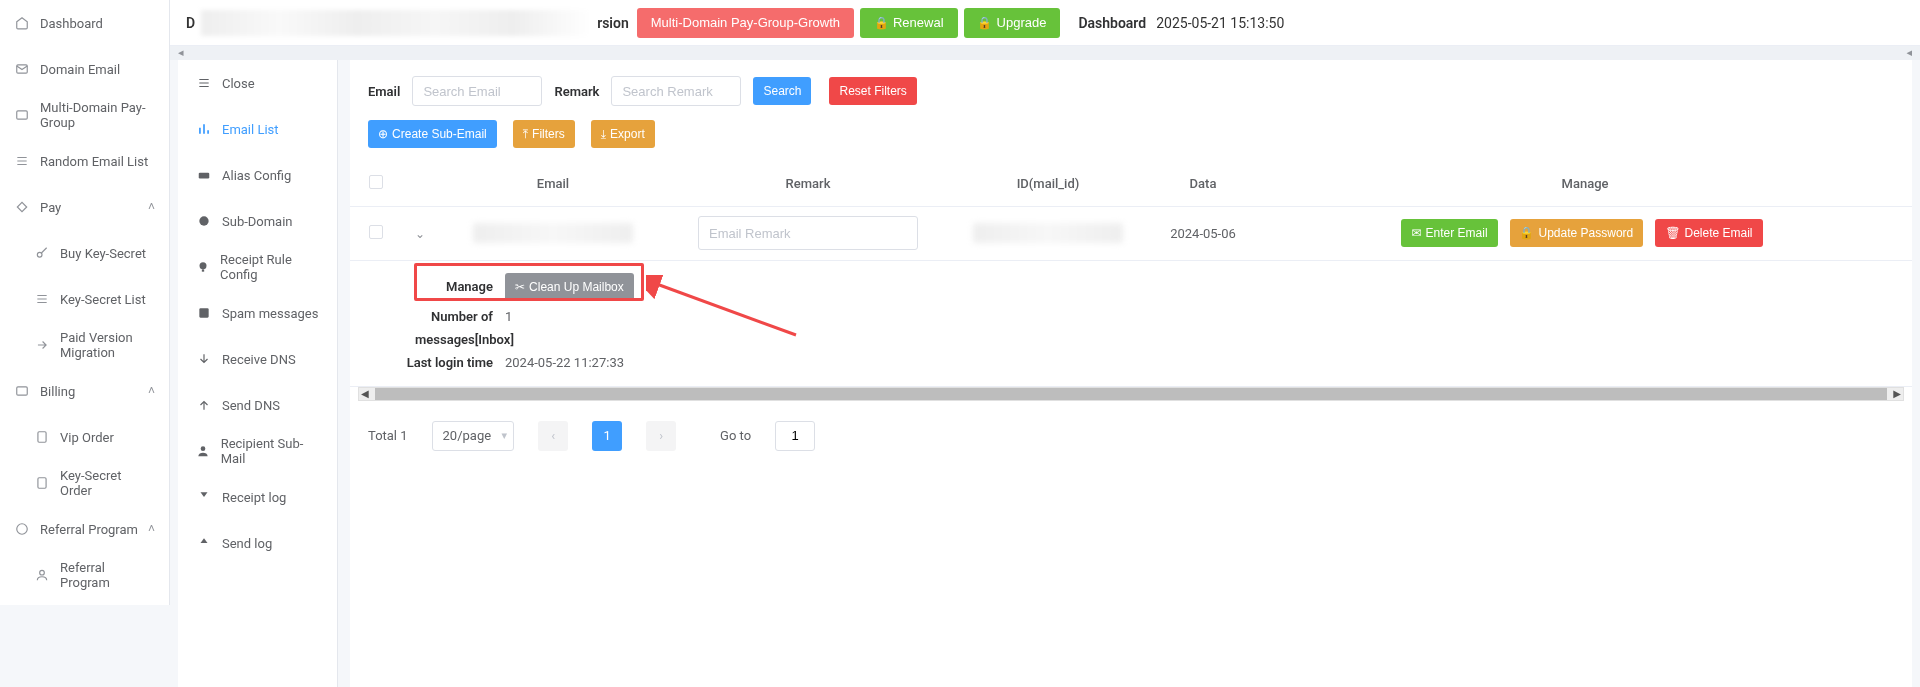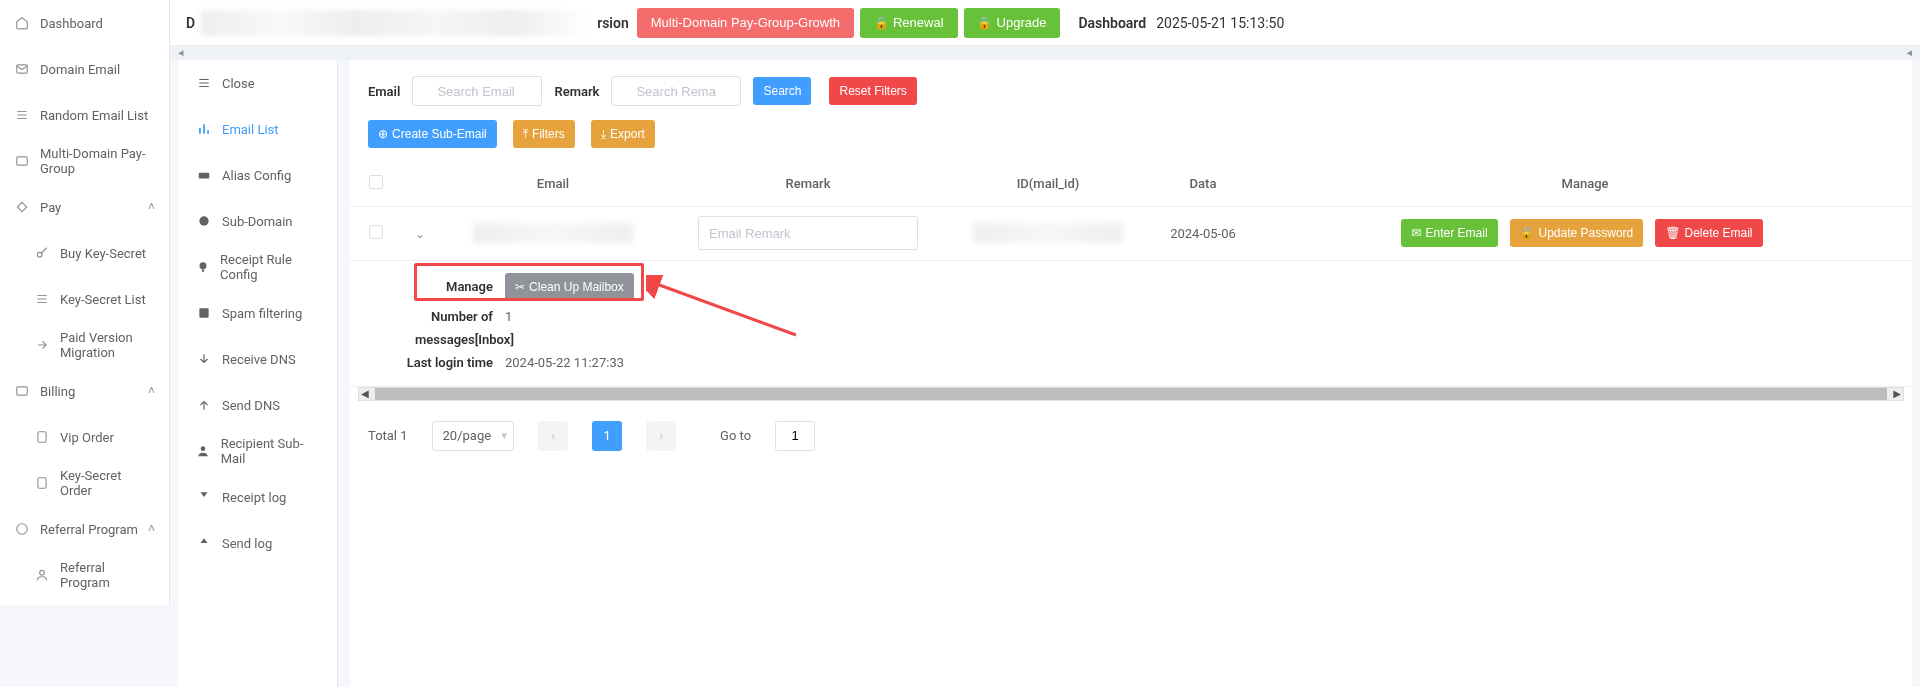--- a/index.html
+++ b/index.html
@@ -39,21 +39,21 @@
   .sub-sidebar { position: absolute; left: 178px; top: 60px; width: 160px; bottom: 0; background: #fff; border-right: 1px solid #e4e7ed; }
   .sub-sidebar-item { display: flex; align-items: center; padding: 8px 18px; height: 46px; color: #606266; cursor: pointer; font-size: 13px; }
   .sub-sidebar-item.active { color: #409eff; }
   .sub-sidebar-item .icon { width: 16px; margin-right: 10px; display: inline-flex; align-items: center; justify-content: center; }
   
   
   .content { position: absolute; left: 350px; top: 60px; right: 8px; bottom: 0; background: #fff; }
   
   .filter-row { display: flex; align-items: center; padding: 16px 18px 0; gap: 12px; }
   .filter-label { font-weight: 600; font-size: 13px; }
-  .filter-input { height: 30px; border: 1px solid #dcdfe6; border-radius: 3px; padding: 0 24px; font-size: 13px; color: #606266; width: 130px; }
+  .filter-input { height: 30px; border: 1px solid #dcdfe6; border-radius: 3px; padding: 0 10px; font-size: 13px; color: #606266; width: 130px; }
   .filter-input::placeholder { color: #c0c4cc; }
   
   .action-row { display: flex; align-items: center; padding: 14px 18px; gap: 10px; }
   
   .table { width: 100%; border-collapse: collapse; }
   .table th { text-align: center; font-weight: 500; color: #606266; font-size: 13px; height: 44px; border-bottom: 1px solid #ebeef5; }
   .table td { text-align: center; font-size: 13px; color: #606266; height: 54px; border-bottom: 1px solid #ebeef5; padding: 8px 6px; }
   .table .checkbox-cell { width: 52px; }
   .table .expand-cell { width: 36px; }
   .chk { width: 14px; height: 14px; border: 1px solid #dcdfe6; border-radius: 2px; display: inline-block; cursor: pointer; }
@@ -101,32 +101,32 @@
         <svg width="14" height="14" viewBox="0 0 24 24" fill="none" stroke="currentColor" stroke-width="2">
           <rect x="3" y="5" width="18" height="14" rx="2"></rect>
           <path d="M3 7l9 6 9-6"></path>
         </svg>
       </span>
     <span class="label">Domain Email</span>
   </div>
   <div class="main-sidebar-item">
     <span class="icon">
         <svg width="14" height="14" viewBox="0 0 24 24" fill="none" stroke="currentColor" stroke-width="2">
+          <rect x="3" y="5" width="18" height="14" rx="2"></rect>
+        </svg>
+      </span>
+    <span class="label">Multi-Domain Pay-Group</span>
+  </div>
+  <div class="main-sidebar-item">
+    <span class="icon">
+        <svg width="14" height="14" viewBox="0 0 24 24" fill="none" stroke="currentColor" stroke-width="2">
           <path d="M4 6h16M4 12h16M4 18h16"></path>
         </svg>
       </span>
     <span class="label">Random Email List</span>
-  </div>
-  <div class="main-sidebar-item">
-    <span class="icon">
-        <svg width="14" height="14" viewBox="0 0 24 24" fill="none" stroke="currentColor" stroke-width="2">
-          <rect x="3" y="5" width="18" height="14" rx="2"></rect>
-        </svg>
-      </span>
-    <span class="label">Multi-Domain Pay-Group</span>
   </div>
   <div class="main-sidebar-item">
     <span class="icon">
         <svg width="14" height="14" viewBox="0 0 24 24" fill="none" stroke="currentColor" stroke-width="2">
           <path d="M20 12l-8 8-8-8 8-8z"></path>
         </svg>
       </span>
     <span class="label">Pay</span>
     <span class="chev">˄</span>
   </div>
@@ -265,21 +265,21 @@
         </svg>
       </span>
     <span>Receipt Rule Config</span>
   </div>
   <div class="sub-sidebar-item">
     <span class="icon">
         <svg width="14" height="14" viewBox="0 0 24 24" fill="currentColor">
           <rect x="4" y="4" width="16" height="16" rx="2"></rect>
         </svg>
       </span>
-    <span>Spam filtering</span>
+    <span>Spam messages</span>
   </div>
   <div class="sub-sidebar-item">
     <span class="icon">
         <svg width="14" height="14" viewBox="0 0 24 24" fill="none" stroke="currentColor" stroke-width="2">
           <path d="M12 4v12M6 12l6 6 6-6"></path>
         </svg>
       </span>
     <span>Receive DNS</span>
   </div>
   <div class="sub-sidebar-item">

